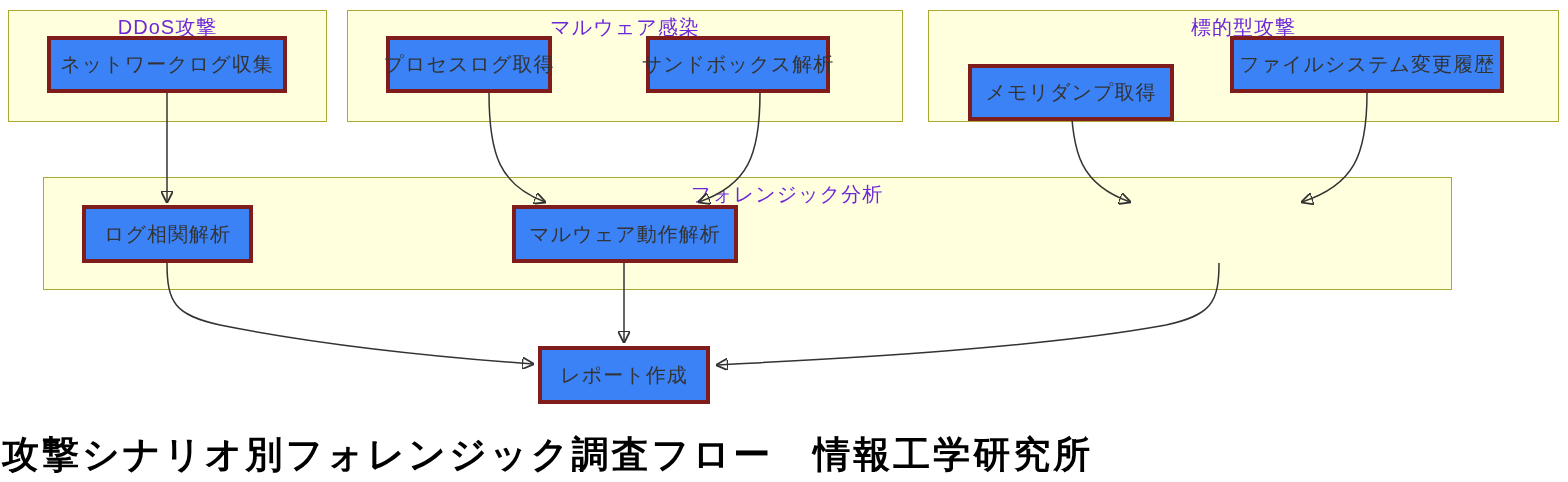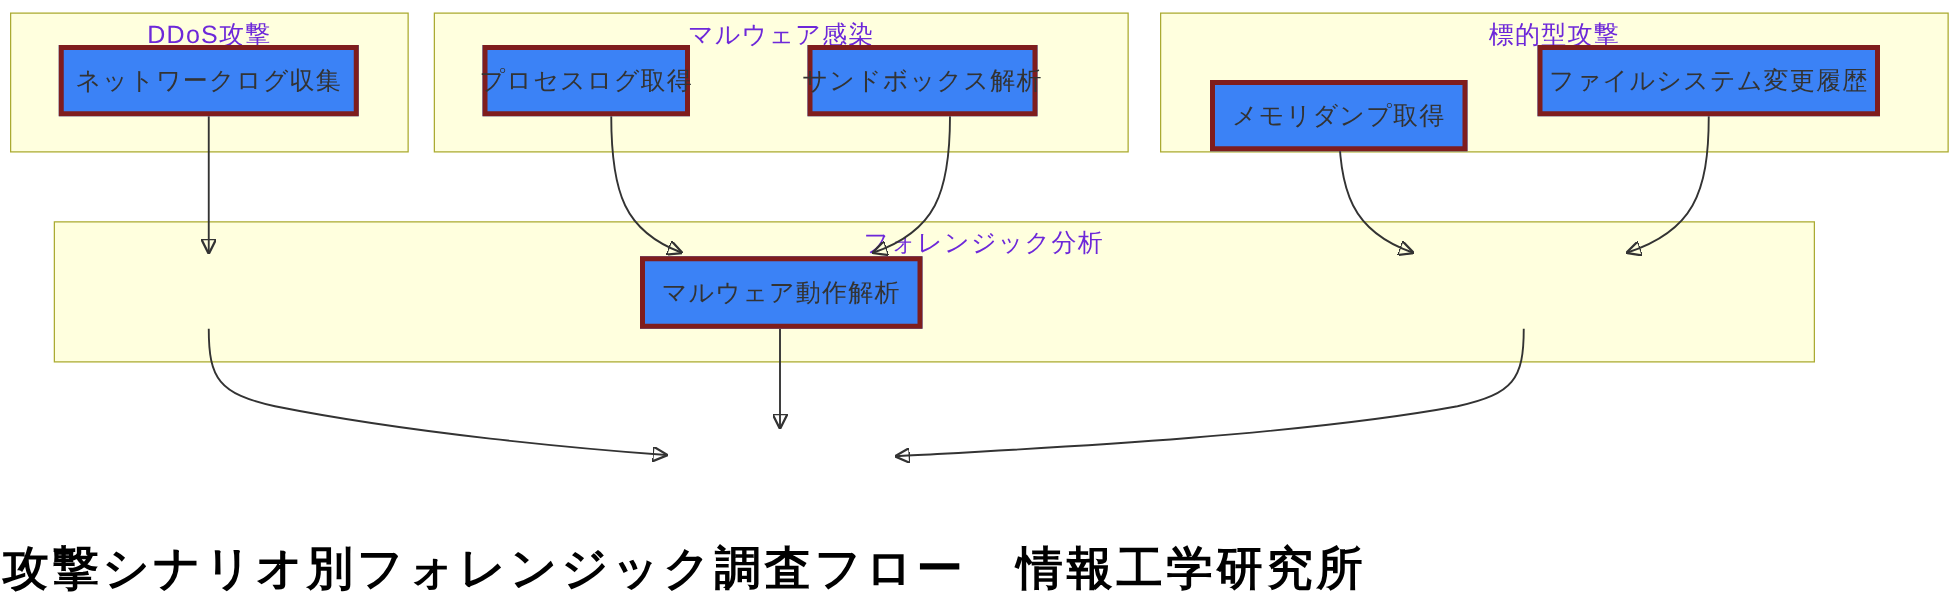--- a/index.html
+++ b/index.html
@@ -97,17 +97,19 @@
     <path d="M167,263 C167,303 175,315 220,325 C330,347 465,359 533,364" marker-end="url(#arrow)"></path>
     <path d="M624,263 L624,342" marker-end="url(#arrow)"></path>
     <path d="M1219,263 C1219,303 1211,315 1166,325 C1030,350 805,360 717,365" marker-end="url(#arrow)"></path>
   </svg>
 
   <div class="node node-netlog">ネットワークログ収集</div>
   <div class="node node-proclog">プロセスログ取得</div>
   <div class="node node-sandbox">サンドボックス解析</div>
   <div class="node node-memdump">メモリダンプ取得</div>
   <div class="node node-fschange">ファイルシステム変更履歴</div>
+  <div class="node node-logcorr">ログ相関解析</div>
   <div class="node node-malbehav">マルウェア動作解析</div>
+  <div class="node node-report">レポート作成</div>
 
   <div class="diagram-title">攻撃シナリオ別フォレンジック調査フロー　情報工学研究所</div>
 
 </div>
 
 </body></html>

